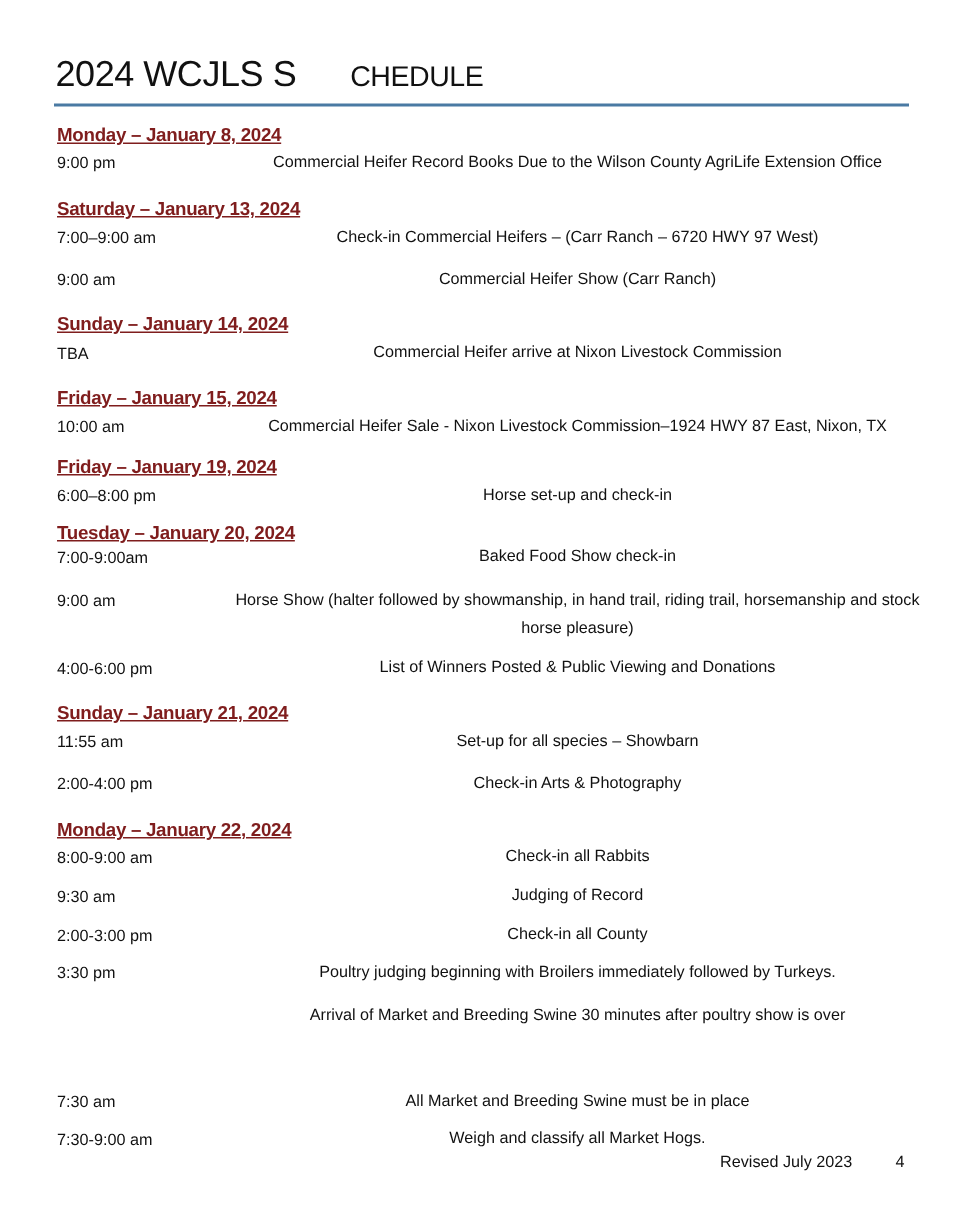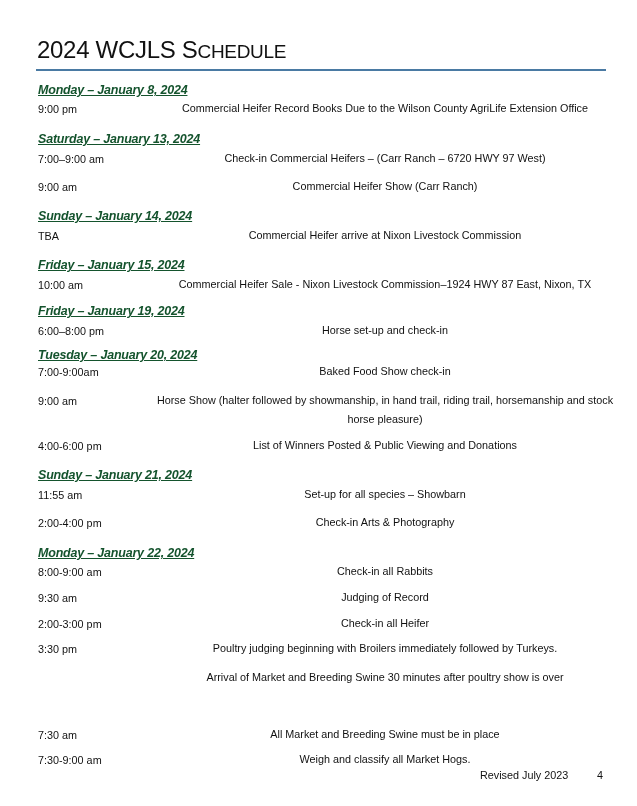--- a/index.html
+++ b/index.html
@@ -1,24 +1,24 @@
 <!DOCTYPE html>
 <html><head>
 <meta charset="utf-8">
 <style>
   html, body { margin:0; padding:0; background:#ffffff; }
   body { width:637px; height:806px; position:relative; overflow:hidden;
          font-family:"Liberation Sans", sans-serif; color:#111; }
   .page { position:absolute; left:0; top:0; width:637px; height:806px; }
   .title { position:absolute; left:37px; top:36px; font-size:24px; color:#111;
            letter-spacing:-0.3px; }
-  .title .sc { font-size:19px; }
+  .title .sc { font-size:19px;margin-left:36px; }
   .rule { position:absolute; left:36px; top:69px; width:570px; height:2px; background:#4a7aa3; }
   .day { position:absolute; left:38px; font-size:12.5px; font-weight:bold; text-decoration:underline;
-         color:#14532d; letter-spacing:-0.2px;font-style:italic; }
+         color:#7f1d1d; letter-spacing:-0.2px; }
   .row { position:absolute; left:38px; font-size:10.8px; color:#111; width:570px; }
   .row .time { position:absolute; left:0; top:0; }
   .row .desc { position:absolute; left:112px; top:0; width:470px; line-height:18px;text-align:center; }
   .footer { position:absolute; top:769px; font-size:10.8px; color:#111; }
 </style>
 </head>
 <body>
 
 <div class="page">
   <div class="title"><span>2024 WCJLS S</span><span class="sc">CHEDULE</span></div>
@@ -86,21 +86,21 @@
   <div class="row" style="top:566px">
     <span class="time">8:00-9:00 am</span>
     <span class="desc" style="top:-4px">Check-in all Rabbits</span>
   </div>
   <div class="row" style="top:592px">
     <span class="time">9:30 am</span>
     <span class="desc" style="top:-4px">Judging of Record</span>
   </div>
   <div class="row" style="top:618px">
     <span class="time">2:00-3:00 pm</span>
-    <span class="desc" style="top:-4px">Check-in all Heifer</span>
+    <span class="desc" style="top:-4px">Check-in all County</span>
   </div>
   <div class="row" style="top:643px">
     <span class="time">3:30 pm</span>
     <span class="desc" style="top:-4px">Poultry judging beginning with Broilers immediately followed by Turkeys.</span>
   </div>
   <div class="row" style="top:672px">
     <span class="time"></span>
     <span class="desc" style="top:-4px">Arrival of Market and Breeding Swine 30 minutes after poultry show is over</span>
   </div>
 

